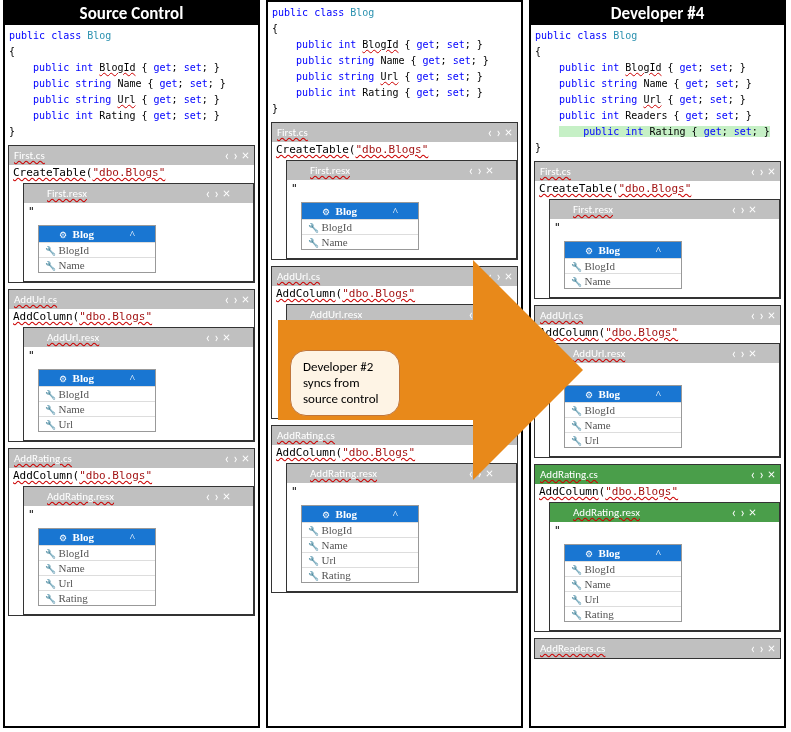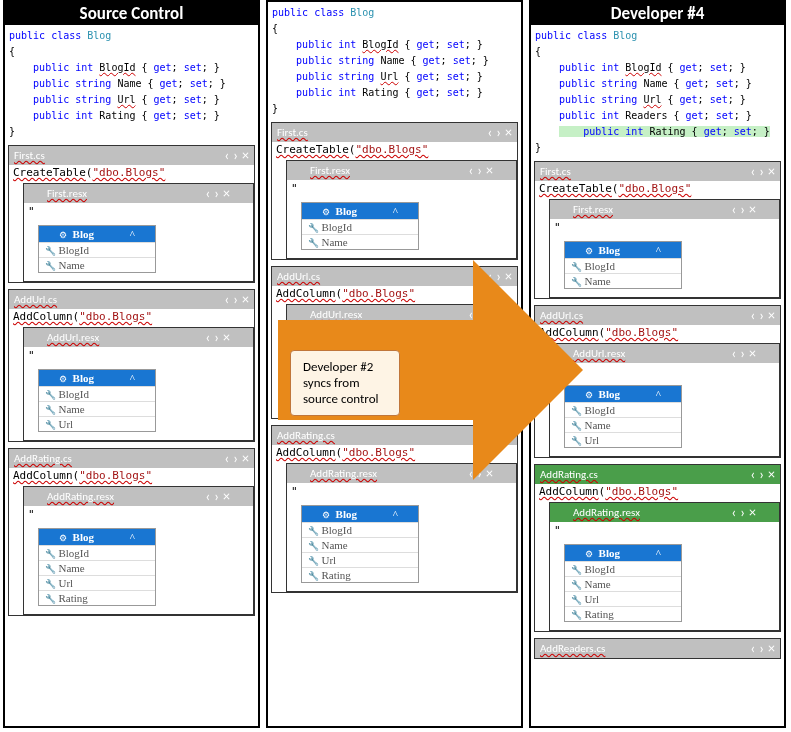--- a/index.html
+++ b/index.html
@@ -20,21 +20,21 @@
 .resx .tab { background:#c0c0c0; color:#fff; font:11px Calibri; padding:1px 23px; display:flex; justify-content:space-between; }
 .resx .tab.g { background:#4a9e4a; }
 .tbl { margin:5px 8px 8px 14px; width:118px; border:1px solid #999; font:11px 'Segoe UI'; }
 .tbl .th { background:#1976d2; color:#fff; padding:2px 20px; display:flex; justify-content:space-between; align-items:center; }
 .tbl .th .ic { font-size:9px; }
 .tbl .rw { padding:1px 6px; border-top:1px solid #ddd; color:#555; }
 .rw::before { content:'🔧 '; font-size:9px; }
 .nav { color:#fff; font-size:14px; display:flex; gap:4px; }
 .nav span { cursor:default; }
 .arrow { position:absolute; left:278px; top:260px; z-index:5; }
-.label { position:absolute; left:290px; top:350px; background:#fef4e5; border:1px solid #c0763b; border-radius:4px; padding:8px 12px; font:13px Calibri; z-index:10; width:110px; line-height:16px; }
+.label { position:absolute; left:290px; top:350px; background:#fef4e5; border:1px solid #c0763b; border-radius:16px; padding:8px 12px; font:13px Calibri; z-index:10; width:110px; line-height:16px; }
 </style>
 </head>
 <body>
 
 <svg class="arrow" width="305" height="220">
   <polygon points="0,60 195,60 195,0 305,110 195,220 195,160 0,160" fill="#e8891a"></polygon>
 </svg>
 <div class="label">Developer #2 syncs from source control</div>
 
 <div id="columns">

